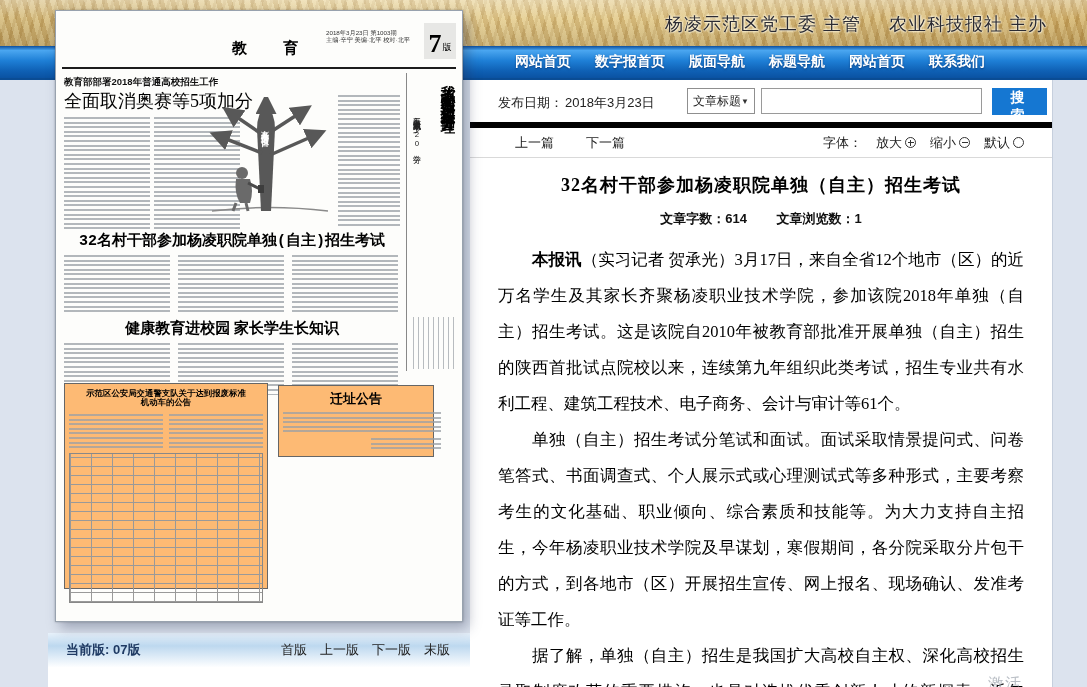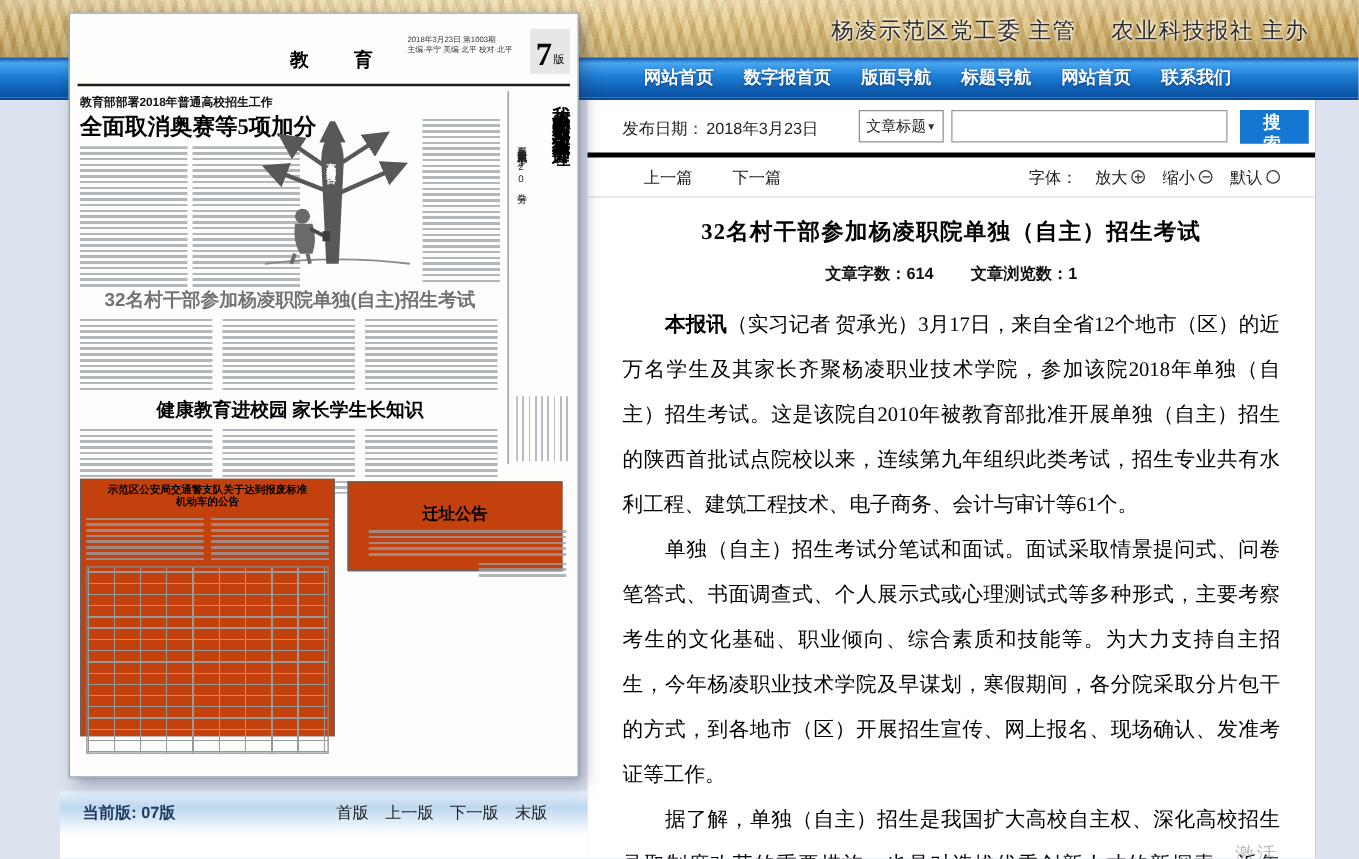--- a/index.html
+++ b/index.html
@@ -52,21 +52,21 @@
   .search-input{
     position:absolute;left:291px;top:8px;width:221px;height:26px;box-sizing:border-box;
     border:1px solid #9a9a9a;background:#fff;font-size:13px;padding:0 6px;outline:none;
   }
   .search-btn{
     position:absolute;left:522px;top:8px;width:55px;height:27px;box-sizing:border-box;
     background:#1577d2;color:#fff;border:none;font-size:14px;font-weight:bold;
     letter-spacing:6px;padding-left:8px;cursor:pointer;
   }
   .toolbar{
-    position:relative;height:36px;border-top:4px solid #000000;border-bottom:1px solid #d9d9d9;
+    position:relative;height:36px;border-top:6px solid #000000;border-bottom:1px solid #d9d9d9;
     display:flex;align-items:center;font-size:13px;color:#222;box-sizing:border-box;
   }
   .toolbar .link{cursor:pointer;white-space:nowrap;}
   .tb-left{display:flex;gap:32px;margin-left:45px;}
   .tb-right{display:flex;gap:14px;margin-left:auto;margin-right:28px;align-items:center;}
   .tb-item{display:flex;align-items:center;gap:3px;cursor:pointer;}
   .circle{
     display:inline-block;width:11px;height:11px;border:1.5px solid #333;border-radius:50%;
     position:relative;box-sizing:border-box;
   }
@@ -97,57 +97,57 @@
   }
   .np{position:absolute;}
   .np-title{left:16px;top:12px;font-family:"DejaVu Serif","Liberation Serif",serif;font-style:italic;font-weight:bold;font-size:28px;color:#000;letter-spacing:2px;}
   .np-section{left:176px;top:28px;font-size:15px;font-weight:bold;letter-spacing:16px;color:#000;}
   .np-issue{left:270px;top:18px;width:160px;font-size:10px;line-height:12px;color:#333;transform:scale(.62);transform-origin:0 0;}
   .np-pageno{left:368px;top:12px;width:32px;height:36px;background:#e7e7e5;display:flex;align-items:flex-end;justify-content:center;gap:1px;padding-bottom:3px;box-sizing:border-box;}
   .np-pageno .num{font-family:"Liberation Serif",serif;font-size:26px;font-weight:bold;line-height:24px;color:#000;}
   .np-pageno .lab{font-size:9px;color:#000;margin-bottom:2px;}
   .np-rule{left:6px;top:56px;width:394px;border-top:2px solid #1c1c1c;}
   .np-kicker{left:8px;top:64px;font-size:10px;font-weight:bold;color:#111;transform:scale(.95);transform-origin:0 0;white-space:nowrap;}
-  .np-headline1{left:8px;top:78px;font-size:18px;font-weight:bold;color:#000;font-family:"Liberation Serif",serif;white-space:nowrap;}
+  .np-headline1{left:8px;top:78px;font-size:18px;font-weight:normal;color:#000;font-family:"Liberation Serif",serif;white-space:nowrap;}
   .sim{background-image:repeating-linear-gradient(180deg,#9aa0a6 0px,#9aa0a6 2px,transparent 2px,transparent 4.6px);opacity:.75;}
   .simv{background-image:repeating-linear-gradient(90deg,#9aa0a6 0 1.4px,transparent 1.4px 5px);opacity:.7;}
   .np-cartoon{left:150px;top:86px;width:126px;height:120px;}
   .cartoon-label{
     position:absolute;left:52px;top:26px;writing-mode:vertical-rl;text-orientation:upright;
     color:#fff;font-size:8px;letter-spacing:2px;font-weight:bold;
   }
   .vstrip{left:350px;top:62px;width:53px;height:298px;border-left:1px solid #888;}
   .v-big{
     position:absolute;right:3px;top:0;writing-mode:vertical-rl;text-orientation:upright;
     font-size:14.5px;font-weight:bold;letter-spacing:2.5px;color:#000;
     font-family:"Liberation Serif",serif;
   }
   .v-small{
     position:absolute;left:4px;top:38px;writing-mode:vertical-rl;text-orientation:upright;
     font-size:10px;letter-spacing:1px;color:#222;transform:scale(.78);transform-origin:0 0;
   }
-  .np-headline2{left:8px;top:220px;width:336px;text-align:center;font-size:15px;font-weight:bold;color:#737373;font-family:Liberation Sans, sans-serif;white-space:nowrap;}
+  .np-headline2{left:8px;top:220px;width:336px;text-align:center;font-size:15px;font-weight:bold;color:#000000;font-family:Liberation Mono, monospace;white-space:nowrap;}
   .np-headline3{left:8px;top:308px;width:336px;text-align:center;font-size:15px;font-weight:bold;color:#000;font-family:"Liberation Serif",serif;}
-  .np-box{border:1px solid #666;box-sizing:border-box;background:#c2410c;}
+  .np-box{border:1px solid #666;box-sizing:border-box;background:#fdba74;}
   .np-box-title-sm{font-size:10px;font-weight:bold;text-align:center;line-height:11px;transform:scale(.84);transform-origin:50% 0;color:#000;}
   .np-box-title{font-size:13px;font-weight:bold;text-align:center;color:#000;font-family:"Liberation Serif",serif;}
   .grid{
     border:1px solid #888;
     background-image:
       repeating-linear-gradient(0deg,#999 0 1px,transparent 1px 9px),
       repeating-linear-gradient(90deg,#999 0 1px,transparent 1px 21px);
   }
   
   .left-footer{
     position:absolute;left:48px;top:633px;width:422px;height:34px;z-index:3;
     background:linear-gradient(180deg,#e8f2fb 0%,#bdd8ef 38%,#fdfeff 100%);
     display:flex;align-items:center;font-size:13px;
   }
   .lf-current{margin-left:18px;font-weight:bold;color:#1f3a63;}
-  .lf-links{margin-left:auto;margin-right:32px;display:flex;gap:13px;color:#222;}
+  .lf-links{margin-left:auto;margin-right:20px;display:flex;gap:13px;color:#222;}
   .lf-links span{cursor:pointer;}
   .below-footer{position:absolute;left:48px;top:667px;width:422px;height:20px;background:#fff;z-index:2;}
   
   .watermark{position:absolute;left:988px;top:674px;z-index:6;font-size:16px;color:rgba(125,135,148,.55);letter-spacing:1px;}
 </style>
 </head>
 <body>
 
 <div class="banner">
   <div class="banner-text">
@@ -278,21 +278,21 @@
 
   <div class="np np-box" style="left:8px;top:372px;width:204px;height:206px;padding:4px;">
     <div class="np-box-title-sm">示范区公安局交通警支队关于达到报废标准机动车的公告</div>
     <div style="display:flex;gap:6px;margin-top:4px;">
       <div class="sim" style="width:94px;height:34px;"></div>
       <div class="sim" style="width:94px;height:34px;"></div>
     </div>
     <div class="grid" style="margin-top:5px;height:148px;"></div>
   </div>
 
-  <div class="np np-box" style="left:222px;top:374px;width:172px;height:72px;padding:16px;">
+  <div class="np np-box" style="left:222px;top:374px;width:156px;height:72px;padding:4px;">
     <div class="np-box-title">迁址公告</div>
     <div class="sim" style="margin-top:4px;width:158px;height:23px;"></div>
     <div class="sim" style="margin-top:3px;margin-left:88px;width:70px;height:13px;"></div>
   </div>
 
 </div>
 
 <div class="left-footer">
   <span class="lf-current">当前版: 07版</span>
   <span class="lf-links">

